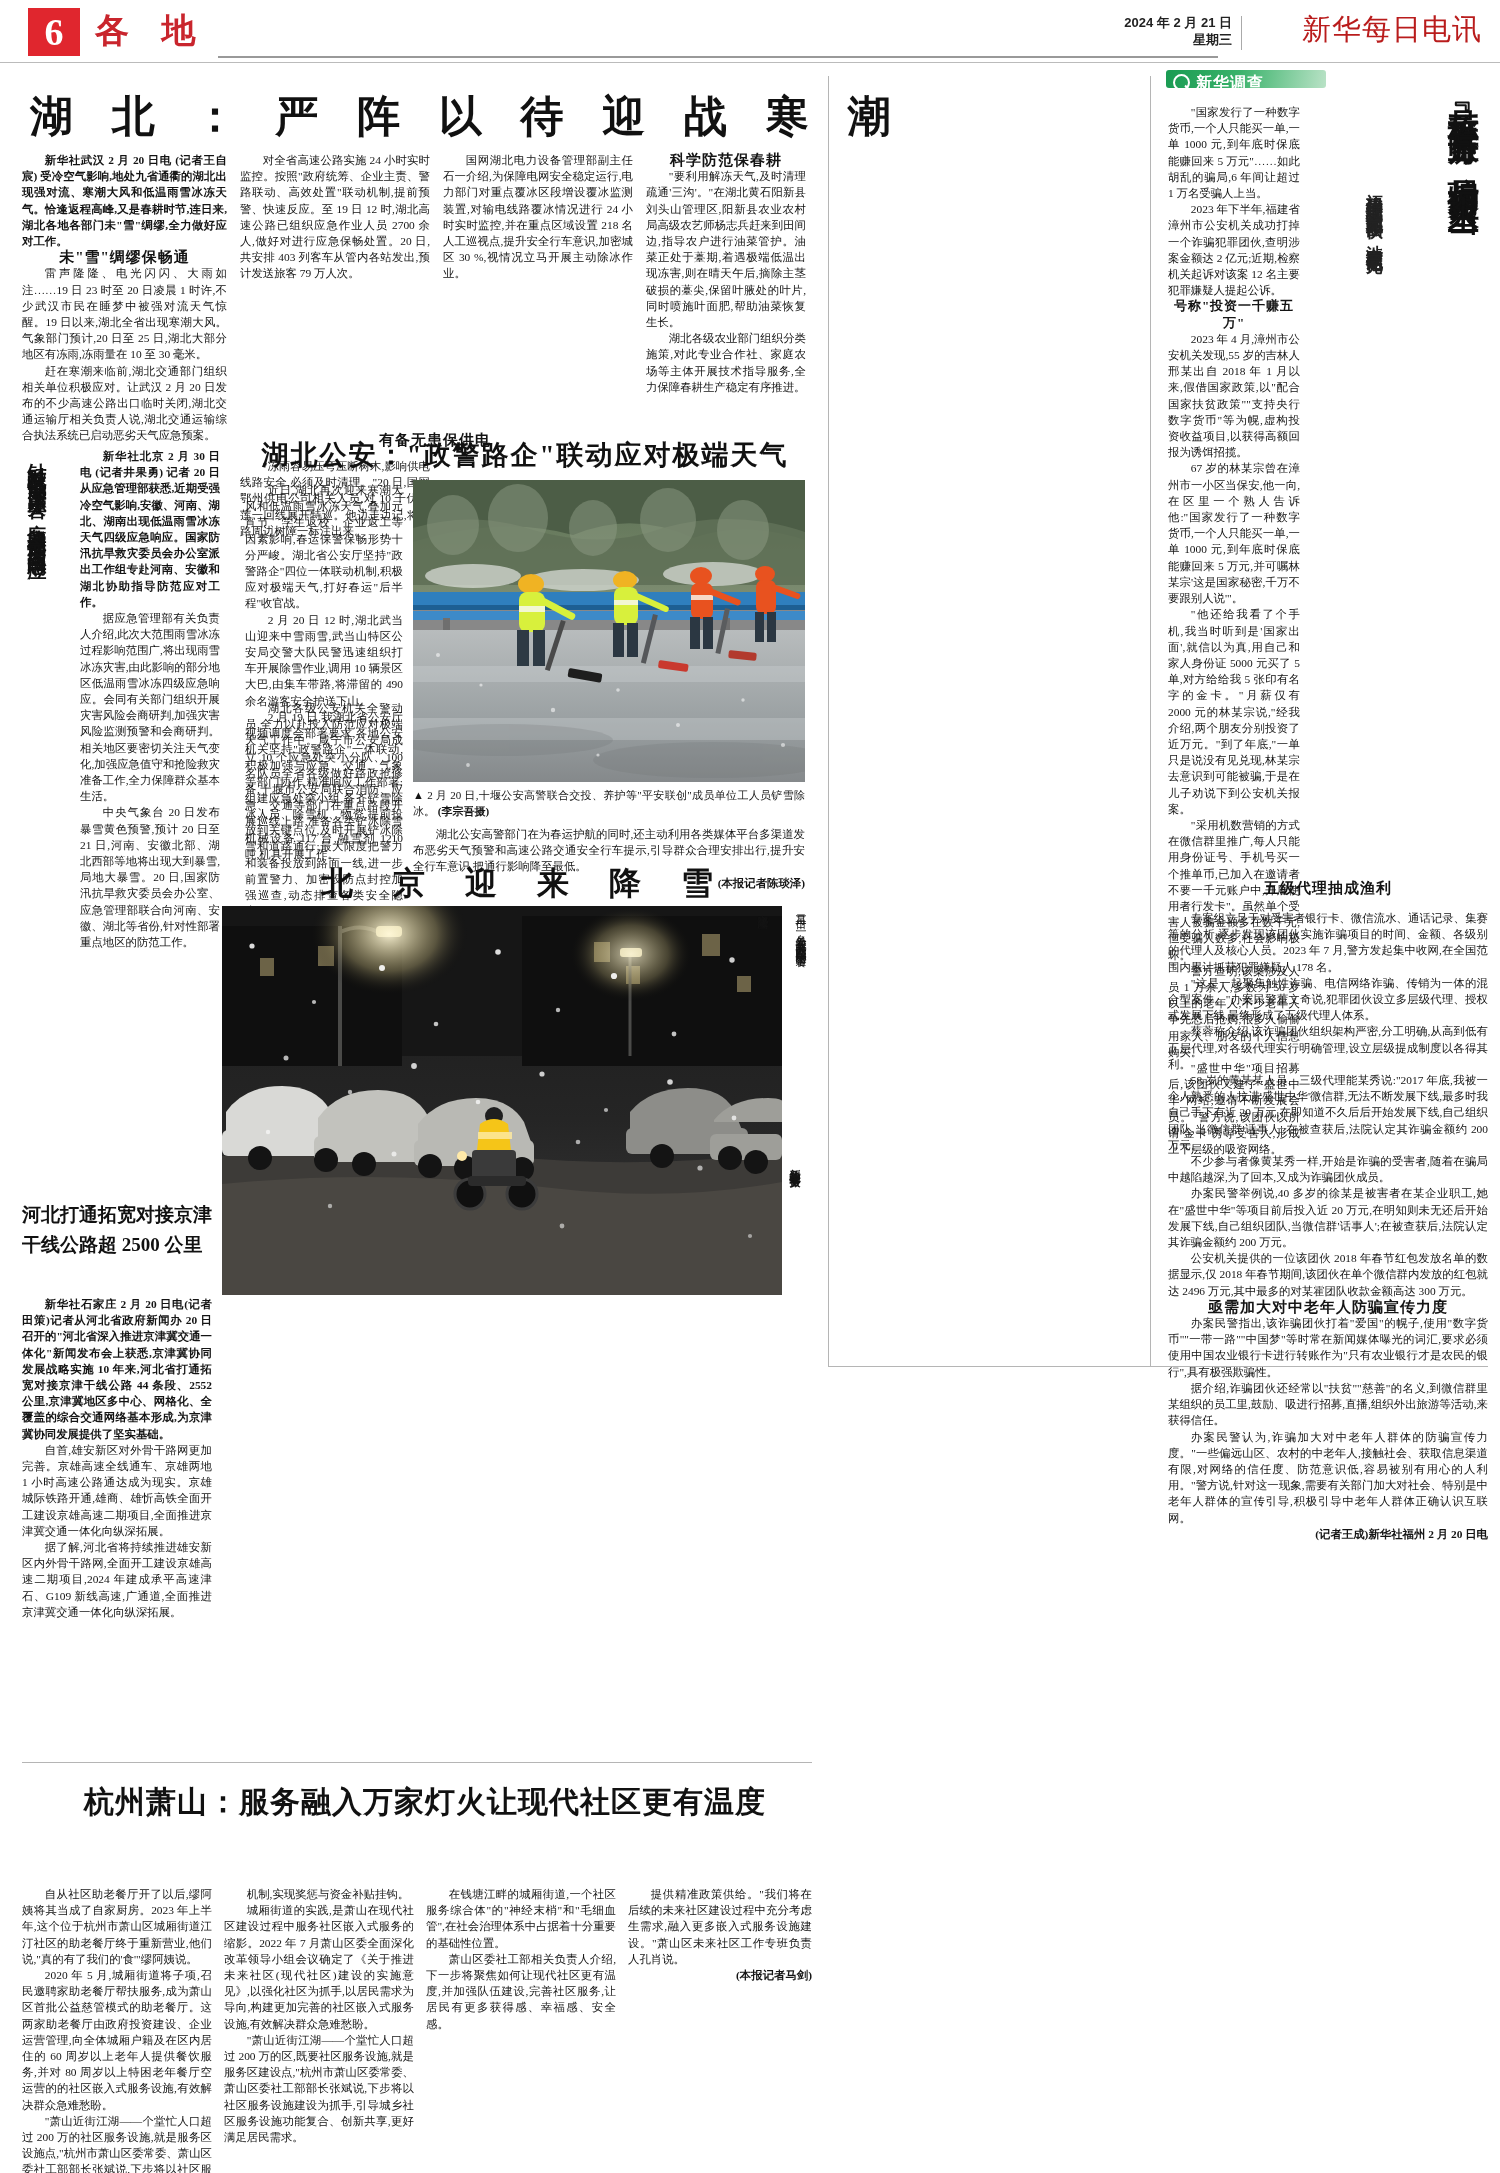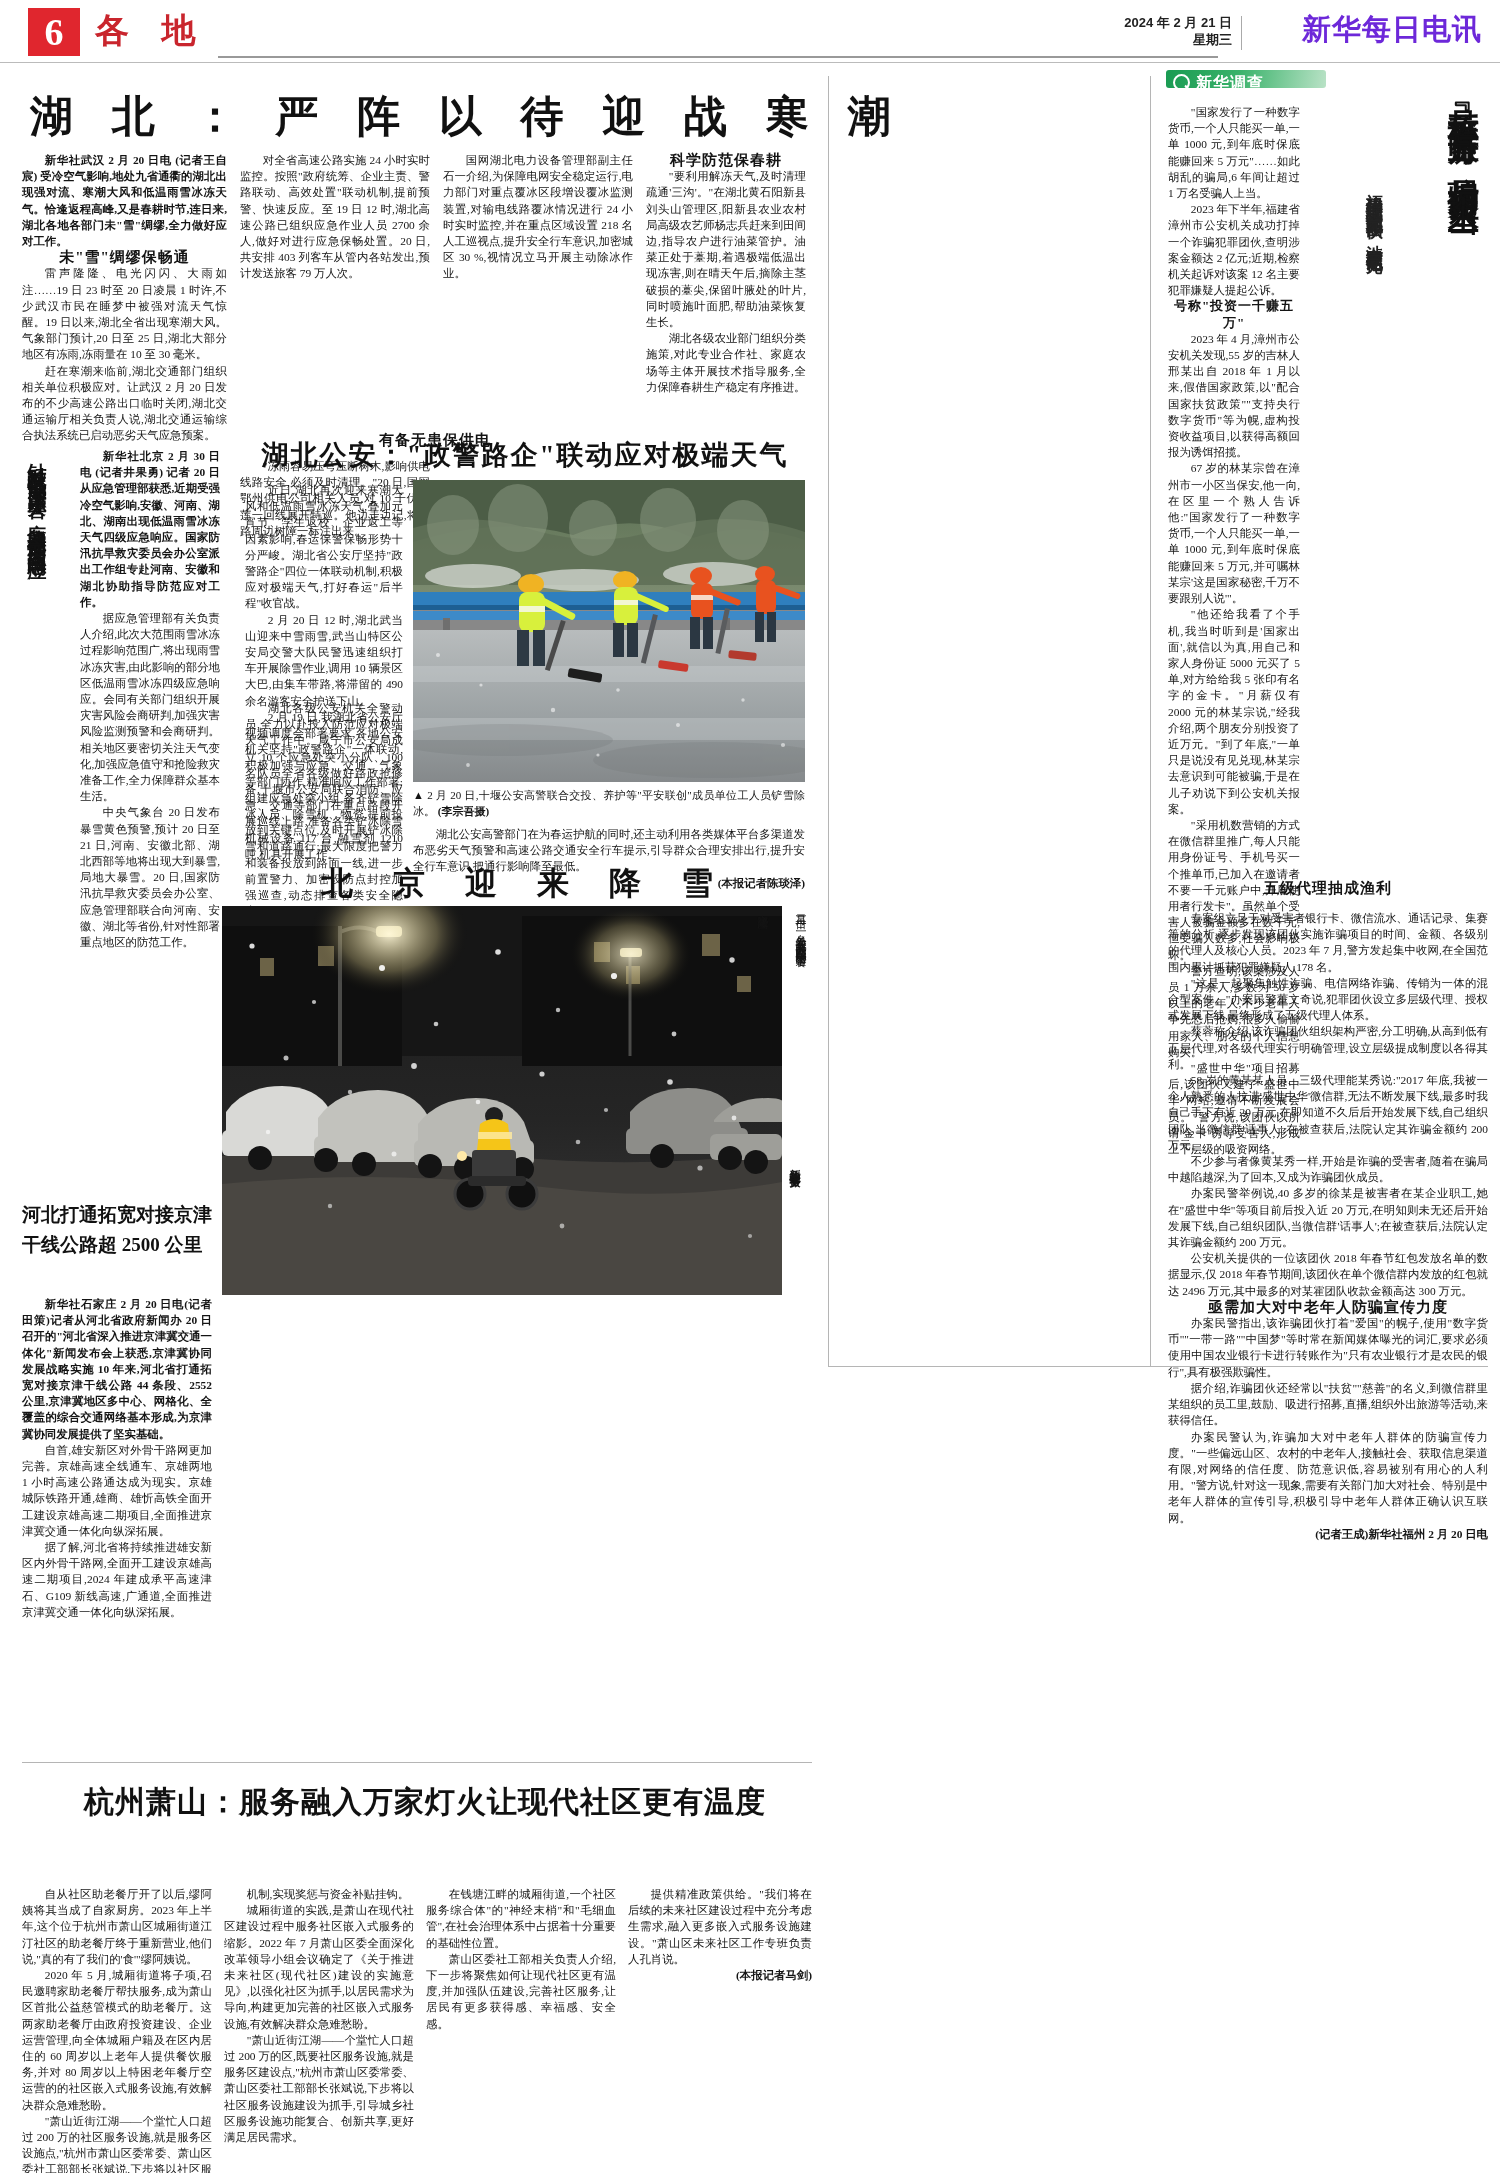--- a/index.html
+++ b/index.html
@@ -17,21 +17,21 @@
   .masthead{position:absolute;left:0;top:0;width:1500px;height:62px;}
   .pagenum{position:absolute;left:28px;top:8px;width:52px;height:48px;background:#e0262e;
            color:#fff;font-family:"Liberation Serif",serif;font-size:38px;font-weight:bold;
            text-align:center;line-height:48px;}
   .section-name{position:absolute;left:95px;top:8px;font-size:34px;font-weight:bold;color:#c9252d;
                 letter-spacing:12px;font-family:"Liberation Serif",serif;}
   .rule-top{position:absolute;left:218px;top:56px;width:1000px;height:2px;background:#999;}
   .dateblk{position:absolute;right:268px;top:14px;text-align:right;font-size:13px;line-height:17px;
            font-family:"Liberation Sans",sans-serif;color:#222;font-weight:bold;}
   .datesep{position:absolute;right:258px;top:16px;width:1px;height:34px;background:#aaa;}
-  .brand{position:absolute;right:18px;top:10px;font-size:29px;font-weight:bold;color:#6d28d9;
+  .brand{position:absolute;right:18px;top:10px;font-size:29px;font-weight:normal;color:#b91c1c;
          font-family:"Liberation Serif",serif;letter-spacing:1px;white-space:nowrap;margin-left:45px;}
   .rule-head{position:absolute;left:0;top:62px;width:1500px;height:1px;background:#bbb;}
 
   
   .col{position:absolute;font-size:11.4px;line-height:16.2px;text-align:justify;
        font-family:"Liberation Serif","DejaVu Serif",serif;color:#141414;}
   .col p{margin:0 0 0 0;text-indent:2em;}
   .lead{font-weight:bold;}
   .subhead{font-weight:bold;font-size:15px;text-align:center;text-indent:0 !important;
            margin:9px 0 7px 0;letter-spacing:1px;}

